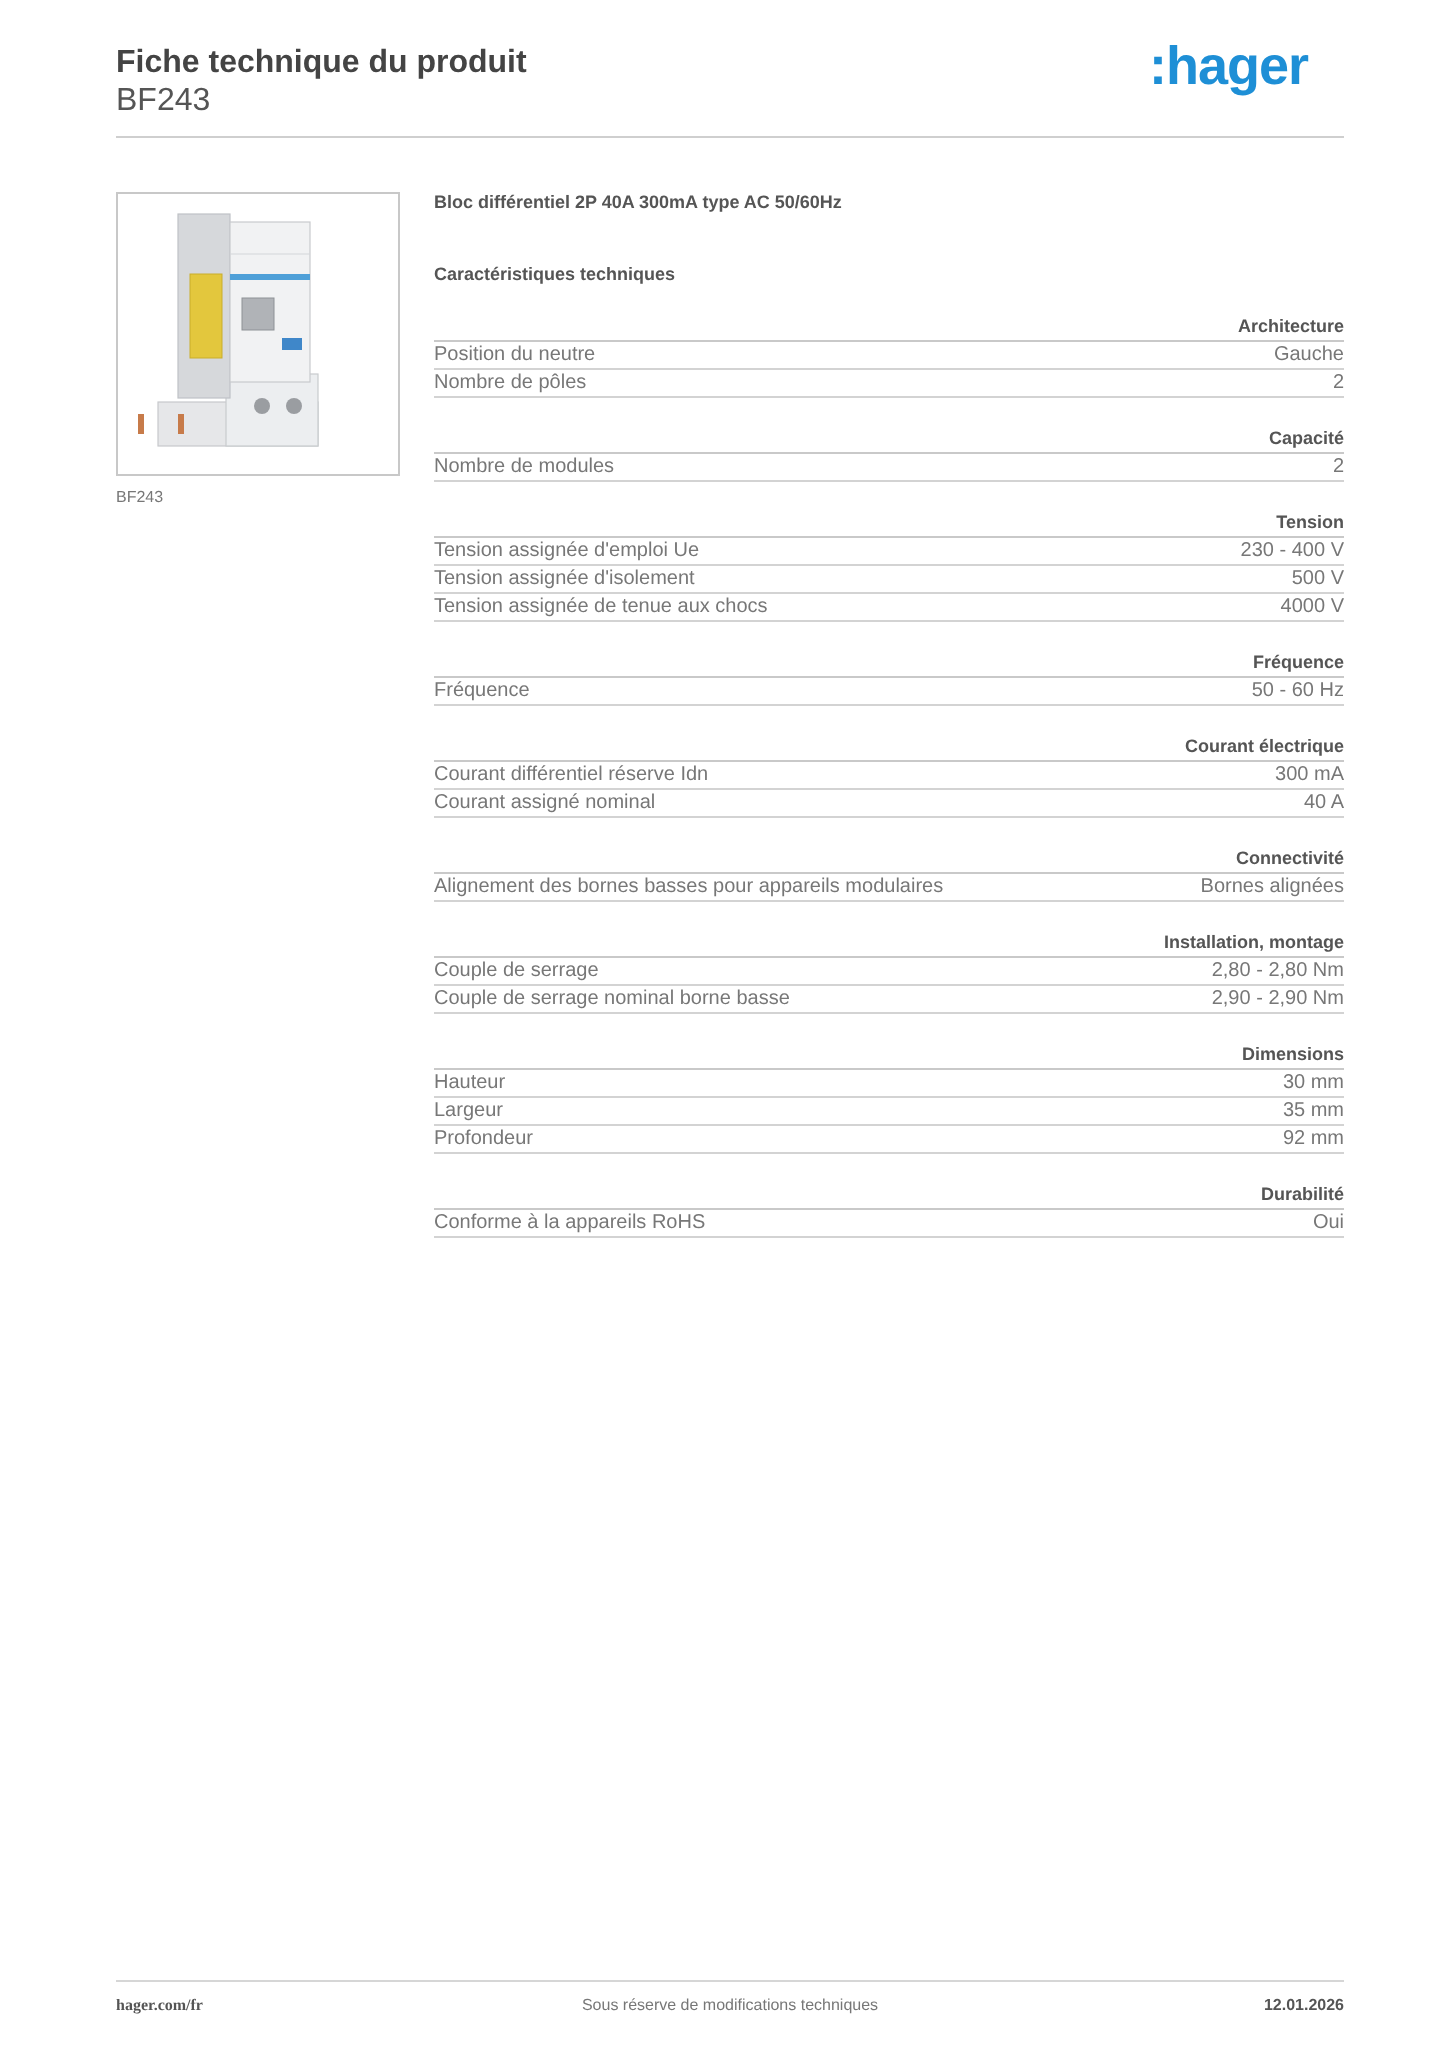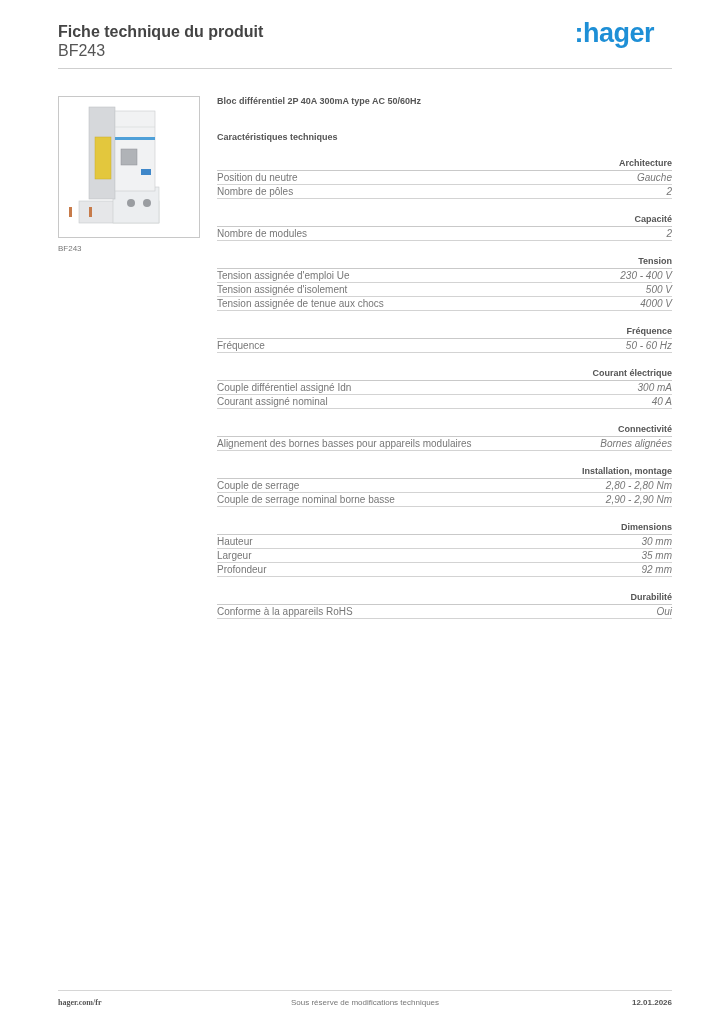--- a/index.html
+++ b/index.html
@@ -12,21 +12,21 @@
 
   .image-box { position: absolute; left: 58px; top: 96px; width: 142px; height: 142px; border: 1px solid #c8c8c8; background: #fff; box-sizing: border-box; overflow: hidden; }
   .image-caption { position: absolute; left: 58px; top: 244px; font-size: 8px; color: #777; }
 
   .content { position: absolute; left: 217px; top: 95px; width: 455px; }
   .product-name { font-size: 9px; font-weight: bold; color: #555; height: 12px; line-height: 12px; }
   .section-title { font-size: 9px; font-weight: bold; color: #555; margin-top: 24px; height: 12px; line-height: 12px; }
   .group { margin-top: 14px; }
   .group-title { font-size: 9px; font-weight: bold; color: #555; height: 13px; line-height: 12px; border-bottom: 1.5px solid #c9c9c9; text-align: right; }
   .row { display: flex; justify-content: space-between; font-size: 10px; color: #777; height: 13px; line-height: 13px; border-bottom: 1.5px solid #d3d3d3; }
-  .row .val { text-align: right; font-style: italic; }
+  .row .val { text-align: right; }
 
   .hr-bottom { position: absolute; left: 58px; top: 990px; width: 614px; height: 1px; background: #d6d6d6; }
   .footer { position: absolute; left: 58px; top: 998px; width: 614px; font-size: 8px; color: #777; height: 12px; }
   .footer .left { position: absolute; left: 0; font-weight: bold; color: #555; font-family: Liberation Serif, serif; }
   .footer .center { position: absolute; left: 0; width: 100%; text-align: center; }
   .footer .right { position: absolute; right: 0; font-weight: bold; color: #555; }
 </style>
 </head>
 <body>
 
@@ -103,21 +103,21 @@
     <div class="group-title">Fréquence</div>
     <div class="row">
         <span>Fréquence</span>
         <span class="val">50 - 60 Hz</span>
       </div>
   </div>
 
   <div class="group">
     <div class="group-title">Courant électrique</div>
     <div class="row">
-        <span>Couple différentiel assigné Idn</span>
+        <span>Courant différentiel réserve Idn</span>
         <span class="val">300 mA</span>
       </div>
     <div class="row">
         <span>Courant assigné nominal</span>
         <span class="val">40 A</span>
       </div>
   </div>
 
   <div class="group">
     <div class="group-title">Connectivité</div>

